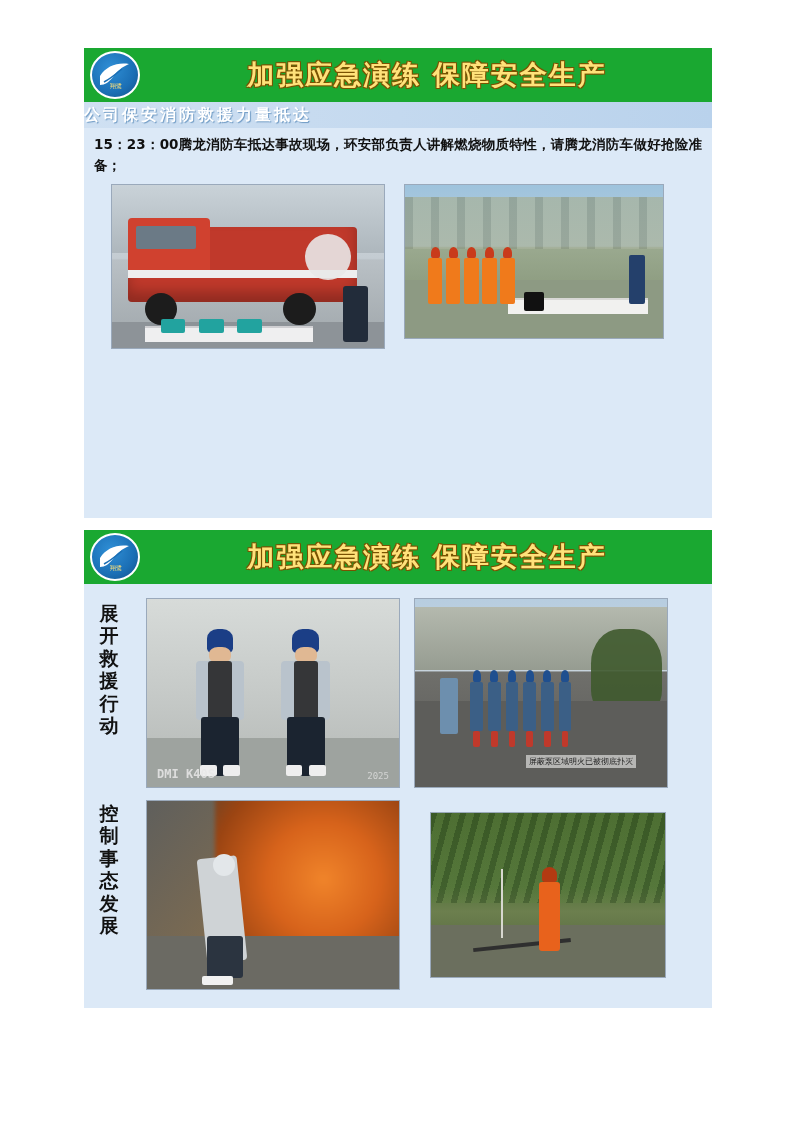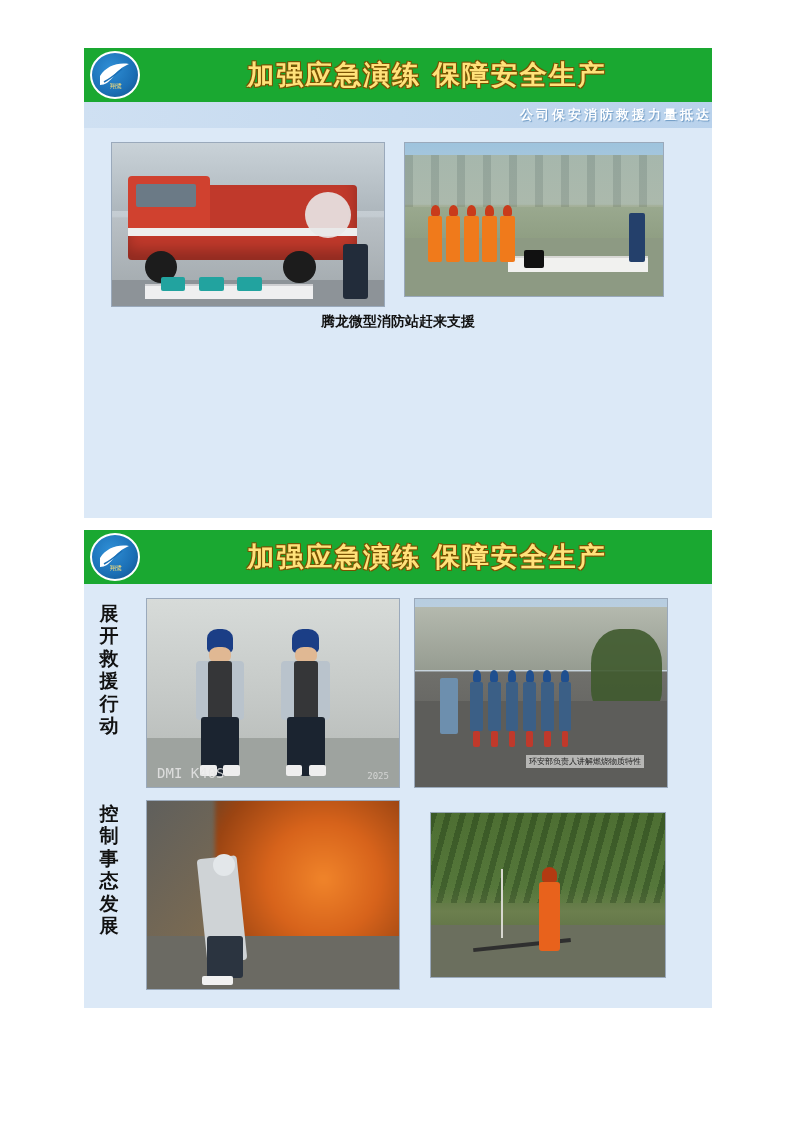--- a/index.html
+++ b/index.html
@@ -62,22 +62,22 @@
     font-size: 27px;
     font-weight: bold;
     letter-spacing: 2px;
     color: #ffe27a;
     text-shadow: 1px 1px 0 #7a5200, -1px -1px 0 #7a5200, 1px -1px 0 #7a5200, -1px 1px 0 #7a5200;
     font-family: "DejaVu Sans", "Liberation Sans", sans-serif;
   }
   .subbanner {
     height: 26px;
     line-height: 26px;
-    text-align: right;
-    font-size: 13px;
+    text-align: left;
+    font-size: 16px;
     font-weight: bold;
     color: #ffffff;
     letter-spacing: 3px;
     background: linear-gradient(to right, #cfe0f2, #b9d2ec);
     text-shadow: 1px 1px 1px #6e9ac4;
     font-family: "DejaVu Sans", "Liberation Sans", sans-serif;
   }
   .body-text {
     padding: 6px 10px 2px 10px;
     font-size: 13.5px;
@@ -180,21 +180,21 @@
   .sc-floor { position:absolute; left:0; bottom:0; width:100%; height:26%; background:#9ea39f;}
   .sc-man { position:absolute; bottom:6%; width:22%; height:78%; }
   .sc-m1 { left:18%; } .sc-m2 { left:52%; }
   .sc-head { position:absolute; left:26%; top:0; width:48%; height:16%; background:#1b3e86; border-radius:40% 40% 20% 20%;}
   .sc-face { position:absolute; left:30%; top:12%; width:40%; height:11%; background:#e0b893; border-radius:40%;}
   .sc-torso { position:absolute; left:6%; top:22%; width:88%; height:40%; background:#b9c3cc; border-radius:4px;}
   .sc-harn { position:absolute; left:28%; top:22%; width:44%; height:40%; background:#1d1d1d; border-radius:3px; opacity:.85;}
   .sc-legs { position:absolute; left:16%; top:60%; width:68%; height:40%; background:#1b2430; border-radius:3px;}
   .sc-shoe { position:absolute; bottom:0; width:30%; height:7%; background:#eeeeee; border-radius:2px;}
   .sc-shoe.l{left:14%;} .sc-shoe.r{right:14%;}
-  .sc-wm { position:absolute; left:4%; bottom:3%; font-size:14px; color:#e8e8e8; font-family:"DejaVu Sans Mono", monospace; opacity:.85;}
+  .sc-wm { position:absolute; left:4%; bottom:3%; font-size:12px; color:#e8e8e8; font-family:"DejaVu Sans Mono", monospace; opacity:.85;font-weight:bold;}
   .sc-wm-r { position:absolute; right:4%; bottom:3%; font-size:9px; color:#e8e8e8; font-family:"DejaVu Sans Mono", monospace; opacity:.7;}
 
   
   .ex-sky { position:absolute; inset:0; background: linear-gradient(to bottom,#b7cde0 0%, #c9d6e0 38%, #6f6f6b 39%, #585855 100%); }
   .ex-bldg { position:absolute; left:0; top:4%; width:100%; height:34%; background: linear-gradient(to bottom,#b4b9ae,#969c91);}
   .ex-tree { position:absolute; right:2%; top:16%; width:28%; height:46%; background:#3f5a2e; border-radius:40% 40% 30% 30%; opacity:.9;}
   .ex-road { position:absolute; left:0; bottom:0; width:100%; height:46%; background:#5d5d5a;}
   .ex-p { position:absolute; bottom:30%; width:5%; height:26%; background:#3b5f86; border-radius:2px;}
   .ex-p:after { content:''; position:absolute; left:18%; top:-24%; width:64%; height:24%; background:#1f4f8f; border-radius:50% 50% 20% 20%;}
   .ex-p:before { content:''; position:absolute; left:24%; bottom:-34%; width:52%; height:34%; background:#c0392b; border-radius:2px;}
@@ -239,20 +239,21 @@
           <path d="M6 22 C12 19, 18 14, 24 9" stroke="#1b6fb5" stroke-width="1.6" fill="none"></path>
           <text x="12" y="28" font-size="6" fill="#ffe27a" font-family="DejaVu Sans">翔鹭</text>
         </svg>
       </div>
       <div class="banner-title">加强应急演练    保障安全生产</div>
     </div>
 
     <div class="subbanner">公司保安消防救援力量抵达</div>
 
     <div class="body-text">
+      <p>15：23：00腾龙消防车抵达事故现场，环安部负责人讲解燃烧物质特性，请腾龙消防车做好抢险准备；</p>
     </div>
 
     <div class="photo-row">
       <div class="photo p1">
         <div class="ph">
           <div class="truck-sky"></div>
           <div class="truck-bldg"></div>
           <div class="truck-ground"></div>
           <div class="truck-body"></div>
           <div class="truck-cab"></div>
@@ -278,21 +279,20 @@
           <div class="dr-p dp2"></div>
           <div class="dr-p dp3"></div>
           <div class="dr-p dp4"></div>
           <div class="dr-p dp5"></div>
           <div class="dr-box"></div>
           <div class="dr-blue"></div>
         </div>
       </div>
     </div>
 
-    <div class="caption">腾龙微型消防站赶来支援</div>
   </div>
 
   <div class="slide2">
 
     <div class="banner">
       <div class="banner-logo">
         <svg width="34" height="30" viewBox="0 0 34 30" aria-hidden="true">
           <path d="M2 16 C8 6, 20 2, 31 4 C24 7, 19 11, 15 17 C11 22, 7 25, 2 25 Z" fill="#ffffff"></path>
           <path d="M6 22 C12 19, 18 14, 24 9" stroke="#1b6fb5" stroke-width="1.6" fill="none"></path>
           <text x="12" y="28" font-size="6" fill="#ffe27a" font-family="DejaVu Sans">翔鹭</text>
@@ -354,21 +354,21 @@
           <div class="ex-bldg"></div>
           <div class="ex-tree"></div>
           <div class="ex-road"></div>
           <div class="ex-lead"></div>
           <div class="ex-p e1"></div>
           <div class="ex-p e2"></div>
           <div class="ex-p e3"></div>
           <div class="ex-p e4"></div>
           <div class="ex-p e5"></div>
           <div class="ex-p e6"></div>
-          <div class="ex-cap">环安部负责人讲解燃烧物质特性</div>
+          <div class="ex-cap">屏蔽泵区域明火已被彻底扑灭</div>
         </div>
       </div>
 
       <div class="q3">
         <div class="ph">
           <div class="sm-bg"></div>
           <div class="sm-cloud"></div>
           <div class="sm-ground"></div>
           <div class="sm-man"></div>
           <div class="sm-head"></div>

